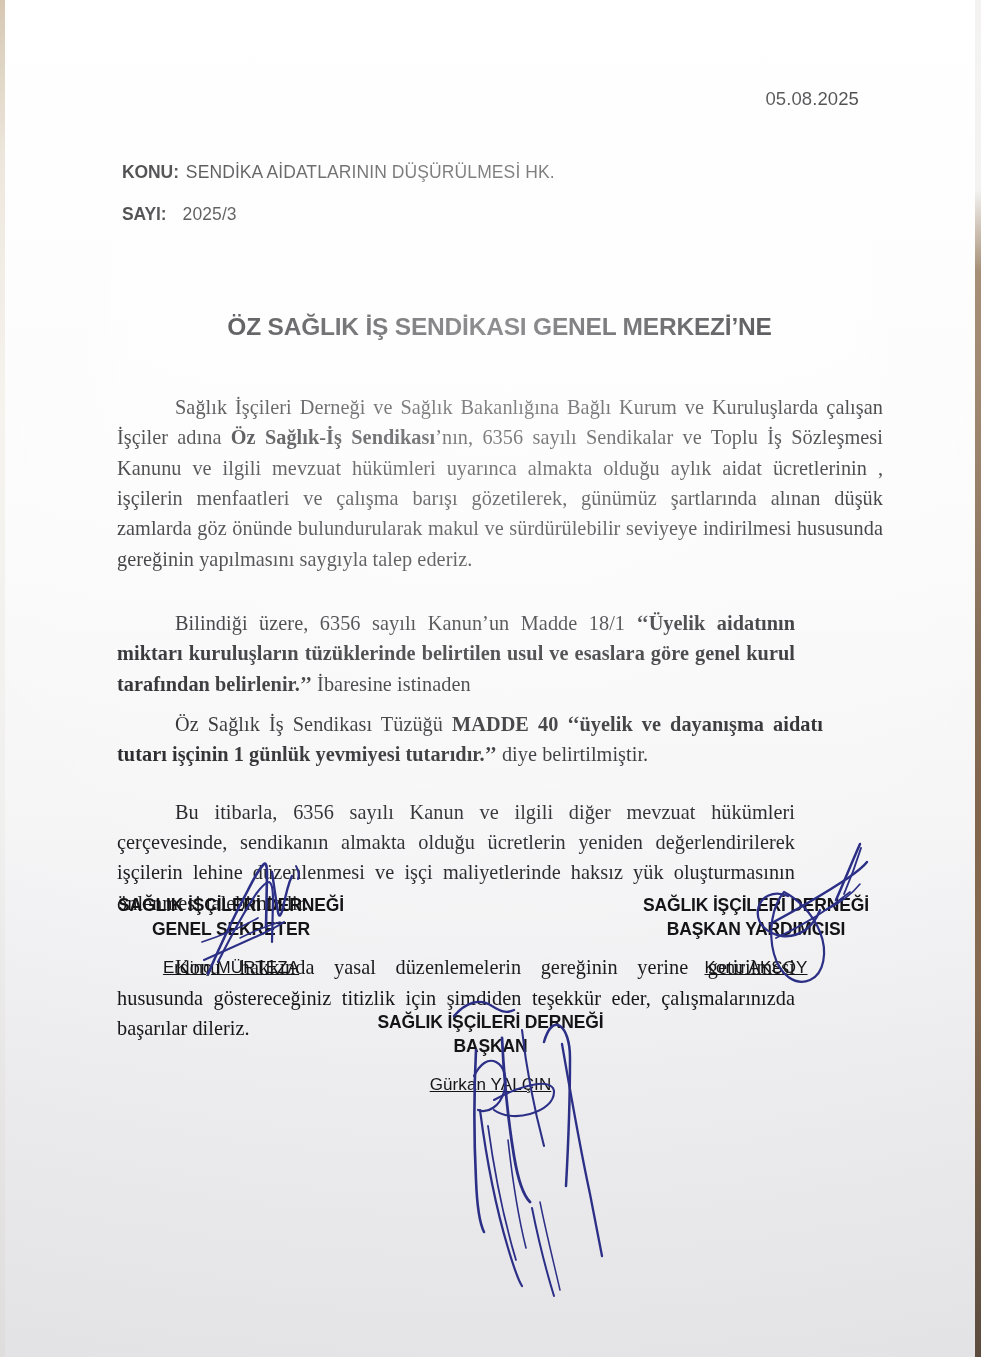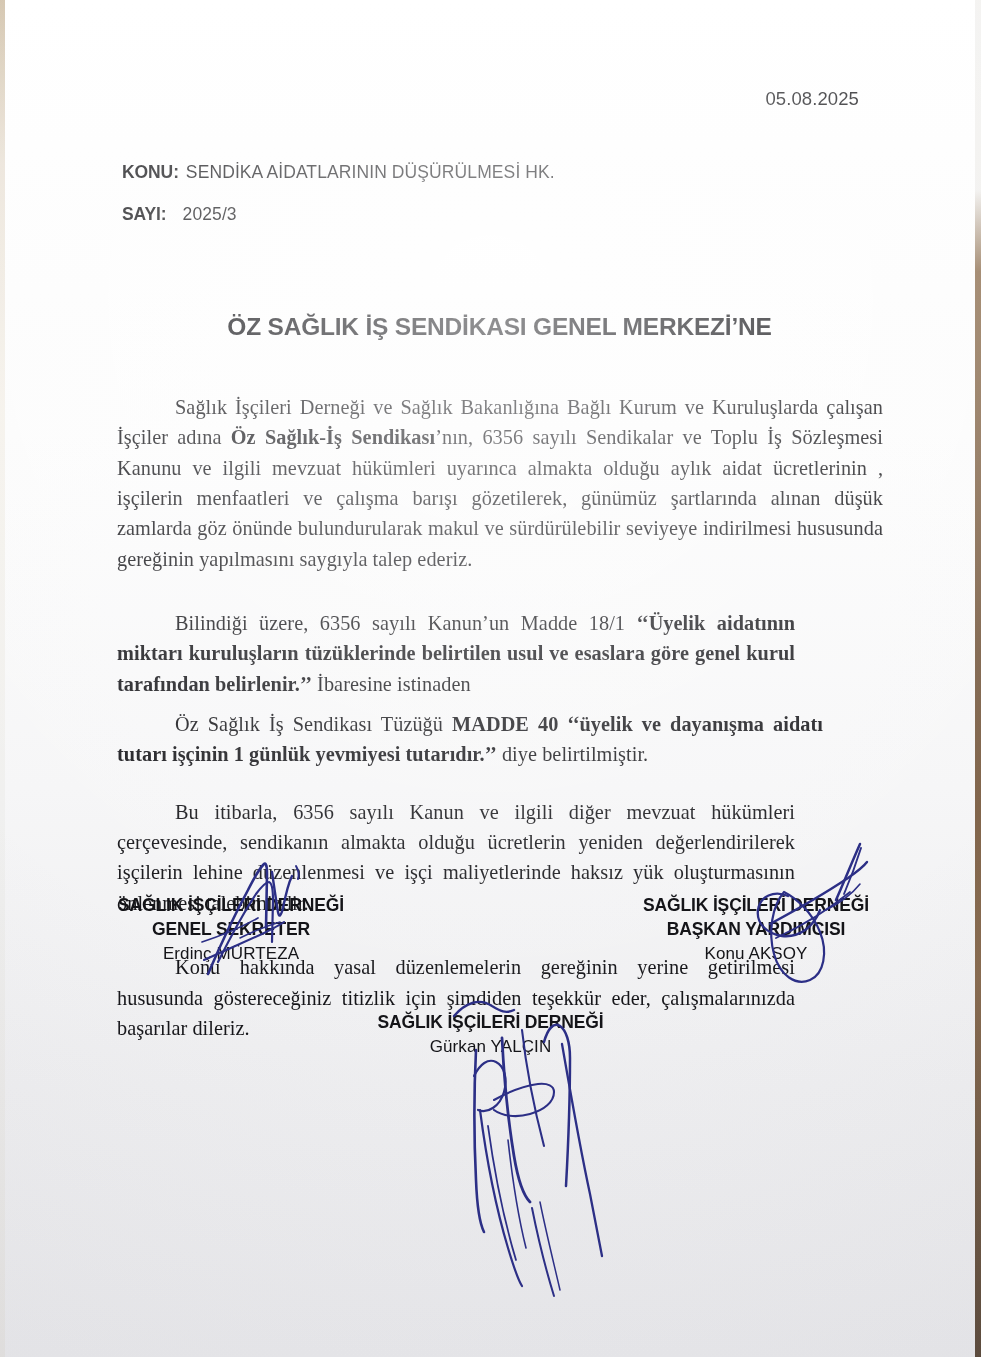--- a/index.html
+++ b/index.html
@@ -124,21 +124,21 @@
   .sig-block {
     position: absolute;
     text-align: center;
     font-family: "Liberation Sans", "DejaVu Sans", sans-serif;
     color: #141418;
     line-height: 1.38;
     z-index: 3;
   }
   .sig-org  { font-size: 17.5px; font-weight: 700; letter-spacing: -0.15px; white-space: nowrap; }
   .sig-role { font-size: 17.5px; font-weight: 700; letter-spacing: -0.15px; white-space: nowrap; }
-  .sig-name { font-size: 17px; font-weight: 400; letter-spacing: .1px; white-space: nowrap; margin-top: 1px; }
+  .sig-name { font-size: 17px; font-weight: 400; letter-spacing: .1px; white-space: nowrap; margin-top: 15px; text-decoration: underline; }
 
   .sig-left   { left: 118px;  top: 893px; }
   .sig-right  { right: 112px; top: 893px; }
   .sig-center { left: 0; right: 0; top: 1010px; }
   .sig-center .inner { display: inline-block; }
 
   
   .ink {
     position: absolute;
     z-index: 4;
@@ -186,20 +186,21 @@
 
   <div class="sig-block sig-right">
     <div class="sig-org">SAĞLIK İŞÇİLERİ DERNEĞİ</div>
     <div class="sig-role">BAŞKAN YARDIMCISI</div>
     <div class="sig-name">Konu AKSOY</div>
   </div>
 
   <div class="sig-block sig-center">
     <div class="inner">
       <div class="sig-org">SAĞLIK İŞÇİLERİ DERNEĞİ</div>
+      <div class="sig-role">BAŞKAN</div>
       <div class="sig-name">Gürkan YALÇIN</div>
     </div>
   </div>
 
   <div class="ink" style="left:196px; top:842px;">
     <svg width="130" height="140" viewBox="0 0 130 140" aria-hidden="true">
       <path d="M12 132 C24 104, 38 74, 52 48 C58 36, 64 26, 68 22 C70 20, 71 24, 71 32 L70 86" stroke-width="2.6"></path>
       <path d="M22 120 C34 96, 48 70, 60 52 C66 44, 70 40, 73 40 C76 41, 77 48, 77 58 L76 100" stroke-width="2.2"></path>
       <path d="M8 118 C26 110, 48 100, 66 92 C76 87, 84 83, 88 80" stroke-width="2.1"></path>
       <path d="M6 100 C24 94, 44 86, 62 76" stroke-width="1.7"></path>

